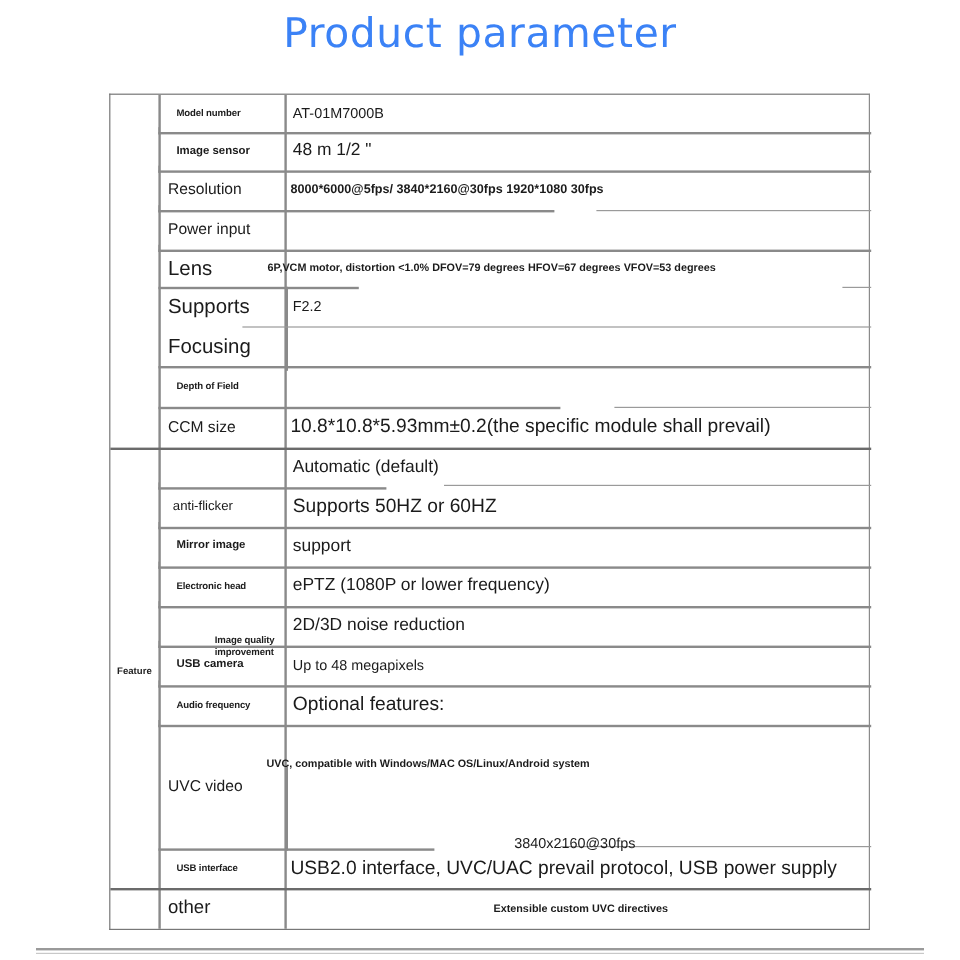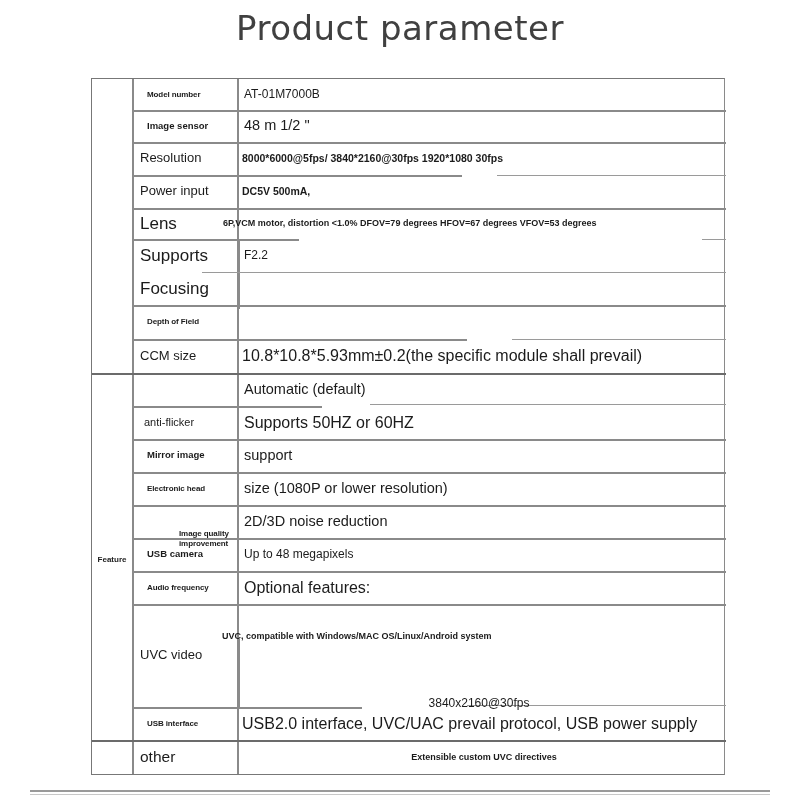--- a/index.html
+++ b/index.html
@@ -14,21 +14,21 @@
 
   
   #title{
     position:absolute;
     left:0;top:8px;width:800px;
     text-align:center;
     font-family:"DejaVu Sans", sans-serif;
     font-size:34px;
     font-weight:400;
     letter-spacing:0.5px;
-    color:#404040;
+    color:#3b82f6;
   }
 
   
   #table{
     position:absolute;
     left:91px;top:78px;
     width:634px;height:697px;
     border:1.5px solid #777;
     border-right-color:#8a8a8a;
     box-sizing:border-box;
@@ -182,21 +182,20 @@
   <div class="lbl s-xxs" style="left:55px;top:0px;width:85px;height:31px;">Model number</div>
   <div class="val v-md" style="left:152px;top:0px;width:470px;height:31px;">AT-01M7000B</div>
 
   <div class="lbl s-xs" style="left:55px;top:31px;width:85px;height:32px;">Image sensor</div>
   <div class="val v-lg" style="left:152px;top:31px;width:470px;height:32px;">48 m 1/2 "</div>
 
   <div class="lbl s-md" style="left:48px;top:63px;width:95px;height:33px;">Resolution</div>
   <div class="val v-sm" style="left:150px;top:63px;width:480px;height:33px;">8000*6000@5fps/ 3840*2160@30fps 1920*1080 30fps</div>
 
   <div class="lbl s-md" style="left:48px;top:96px;width:95px;height:33px;">Power input</div>
-  <div class="val v-sm" style="left:150px;top:96px;width:480px;height:33px;">DC5V 500mA,</div>
 
   <div class="lbl s-xl" style="left:48px;top:129px;width:95px;height:31px;">Lens</div>
   <div class="val v-xs" style="left:131px;top:129px;width:500px;height:31px;">6P,VCM motor, distortion &lt;1.0% DFOV=79 degrees HFOV=67 degrees VFOV=53 degrees</div>
 
   <div class="lbl s-xl" style="left:48px;top:160px;width:95px;height:33px;">Supports</div>
   <div class="val v-md" style="left:152px;top:160px;width:470px;height:33px;">F2.2</div>
 
   <div class="lbl s-xl" style="left:48px;top:193px;width:95px;height:33px;">Focusing</div>
   <div class="val v-md" style="left:152px;top:193px;width:470px;height:33px;"></div>
 
@@ -208,21 +207,21 @@
 
   <div class="val v-lg" style="left:152px;top:294px;width:470px;height:33px;">Automatic (default)</div>
 
   <div class="lbl s-sm" style="left:52px;top:327px;width:90px;height:33px;">anti-flicker</div>
   <div class="val v-xl" style="left:152px;top:327px;width:470px;height:33px;">Supports 50HZ or 60HZ</div>
 
   <div class="lbl s-xs" style="left:55px;top:360px;width:88px;height:33px;">Mirror image</div>
   <div class="val v-lg" style="left:152px;top:360px;width:470px;height:33px;">support</div>
 
   <div class="lbl s-xxs" style="left:55px;top:393px;width:88px;height:33px;">Electronic head</div>
-  <div class="val v-lg" style="left:152px;top:393px;width:470px;height:33px;">size (1080P or lower resolution)</div>
+  <div class="val v-lg" style="left:152px;top:393px;width:470px;height:33px;">ePTZ (1080P or lower frequency)</div>
 
   <div class="lbl s-xxs two-line" style="left:55px;top:443px;width:88px;height:33px;margin-left:32px;">
     <span>Image quality</span>
     <span>improvement</span>
   </div>
   <div class="val v-lg" style="left:152px;top:426px;width:470px;height:33px;">2D/3D noise reduction</div>
 
   <div class="lbl s-xs" style="left:55px;top:459px;width:88px;height:33px;">USB camera</div>
   <div class="val v-md" style="left:152px;top:459px;width:470px;height:33px;">Up to 48 megapixels</div>
 

